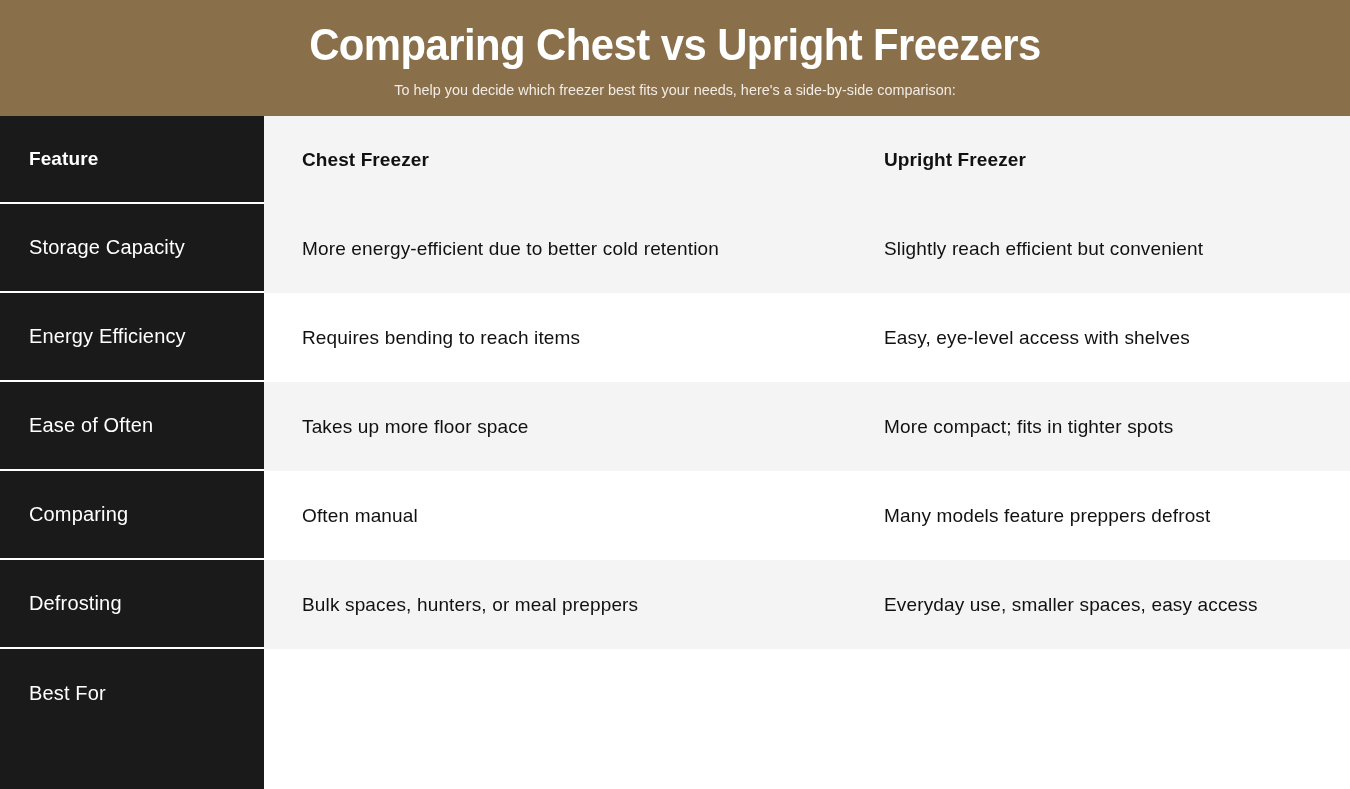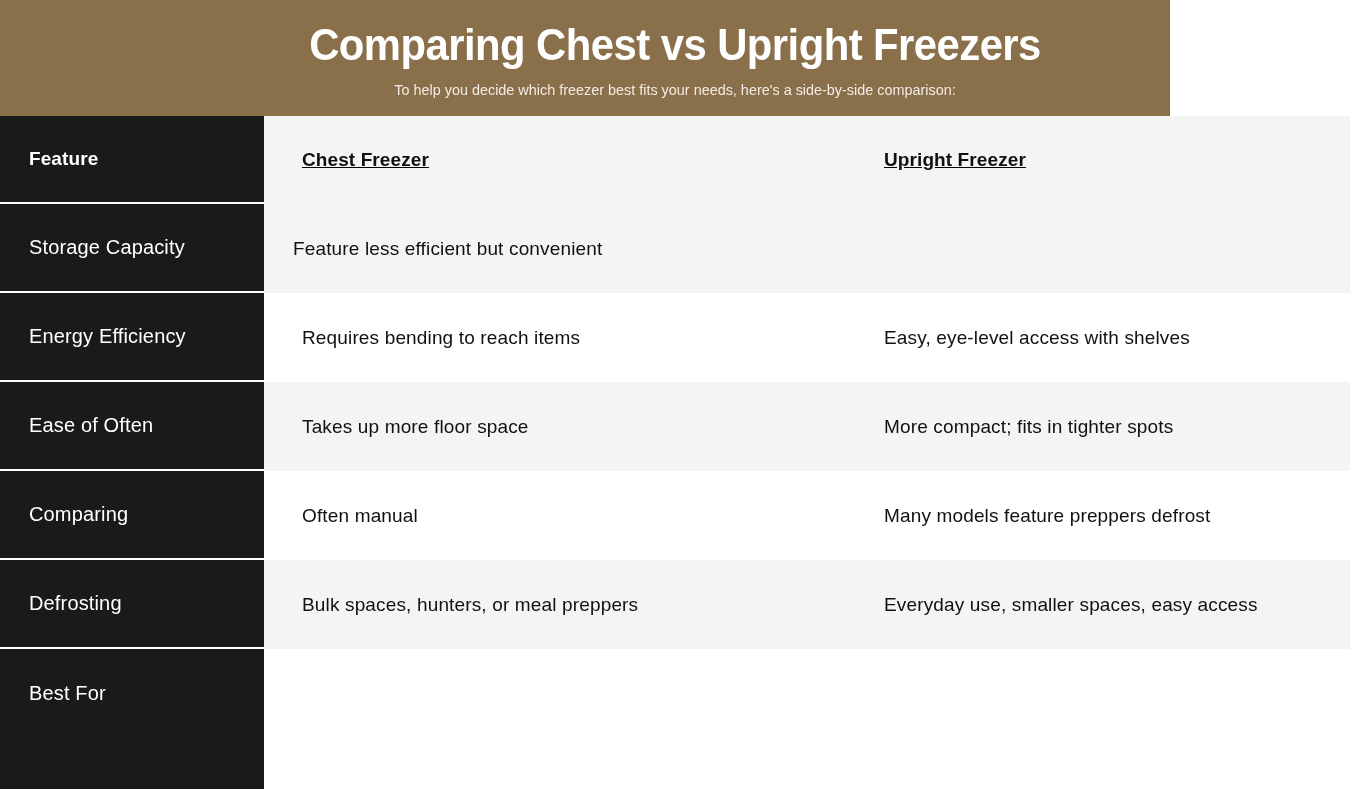--- a/index.html
+++ b/index.html
@@ -13,21 +13,21 @@
     font-family: "Liberation Sans", sans-serif;
     overflow: hidden;
     position: relative;
   }
 
   
   .banner {
     position: absolute;
     left: 0;
     top: 0;
-    width: 1170px;
+    width: 1350px;
     height: 116px;
     background: #8a6f4b;
     box-sizing: border-box;
     text-align: center;
     overflow: hidden;
   }
   .banner-title {
     margin: 0;
     padding: 0;
     position: absolute;
@@ -115,21 +115,20 @@
   .vrow {
     box-sizing: border-box;
     height: 89px;
     display: flex;
     align-items: center;
     background: #ffffff;
   }
   .vrow.head {
     height: 88px;
     background: #f4f4f5;
-    text-decoration: underline;
   }
   .vrow.alt {
     background: #f4f4f5;
   }
   .cell {
     box-sizing: border-box;
     font-size: 19px;
     color: #111111;
     letter-spacing: 0.15px;
     white-space: nowrap;
@@ -170,21 +169,22 @@
 
   <div class="value-col">
 
     <div class="vrow head">
       <div class="cell c1">Chest Freezer</div>
       <div class="cell c2">Upright Freezer</div>
     </div>
 
 
     <div class="vrow alt">
-      <div class="cell c2">Feature less efficient but convenient</div>
+      <div class="cell c1">More energy-efficient due to better cold retention</div>
+      <div class="cell c2">Slightly reach efficient but convenient</div>
     </div>
 
     <div class="vrow">
       <div class="cell c1">Requires bending to reach items</div>
       <div class="cell c2">Easy, eye-level access with shelves</div>
     </div>
 
     <div class="vrow alt">
       <div class="cell c1">Takes up more floor space</div>
       <div class="cell c2">More compact; fits in tighter spots</div>

